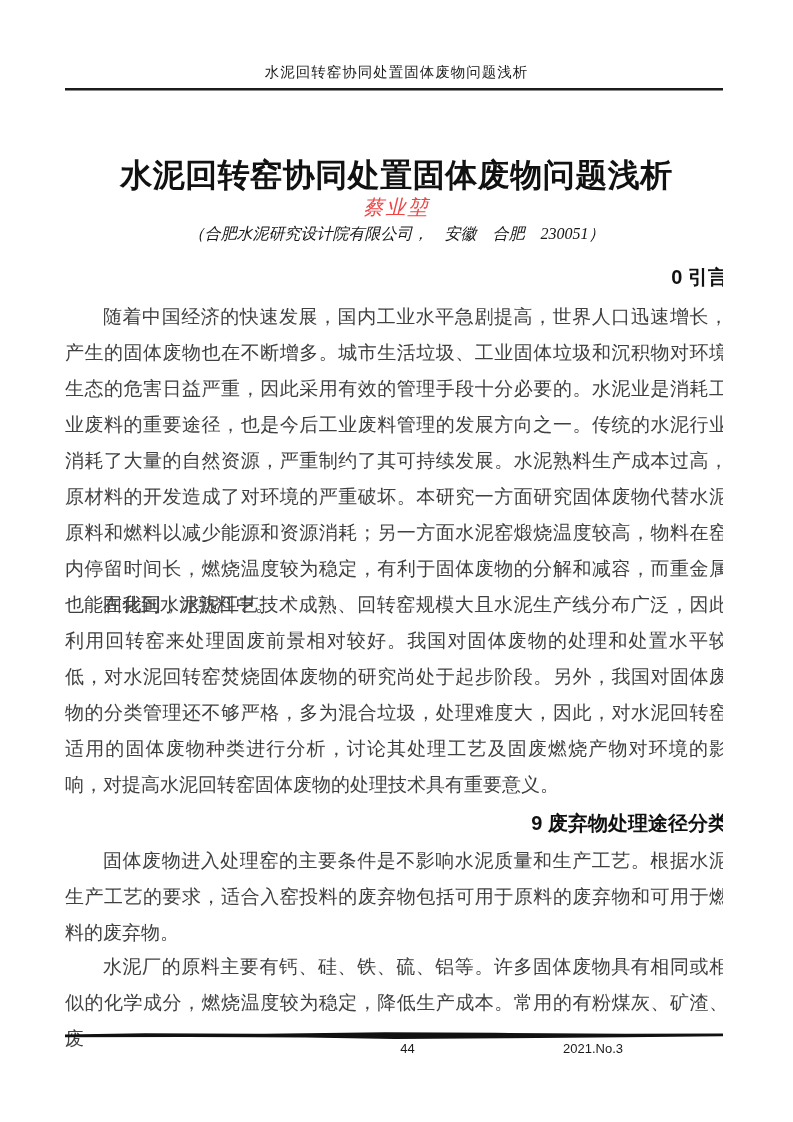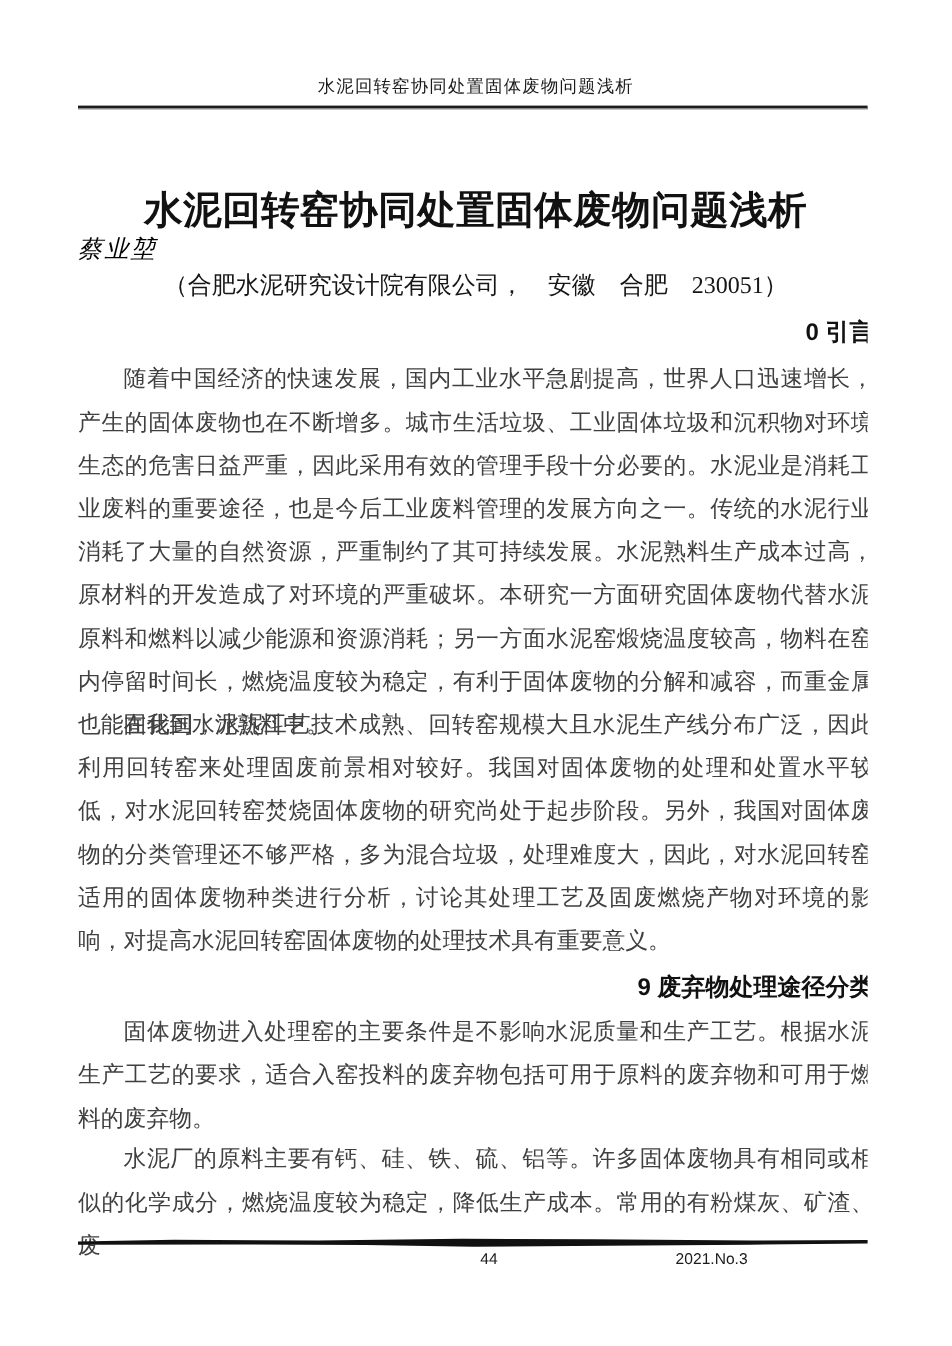--- a/index.html
+++ b/index.html
@@ -33,30 +33,32 @@
     font-family: "Liberation Sans", "DejaVu Sans", sans-serif;
     font-weight: bold;
     font-size: 32px;
     letter-spacing: 0.5px;
     color: #111;
     white-space: nowrap;
   }
   .author {
     position: absolute;
     top: 194px; left: 65px; width: 663px;
+    text-align: center;
     font-style: italic;
     font-size: 20px;
     letter-spacing: 2px;
-    color: #000000;
+    color: #ef4444;
   }
   .affiliation {
     position: absolute;
     top: 224px; left: 65px; width: 663px;
     text-align: center;
-    font-size: 20px;
+    font-style: italic;
+    font-size: 16px;
     color: #161616;
     white-space: nowrap;
   }
   .section-heading {
     position: absolute;
     left: 65px; width: 663px;
     font-family: "Liberation Sans", "DejaVu Sans", sans-serif;
     font-weight: bold;
     font-size: 20px;
     line-height: 34px;

